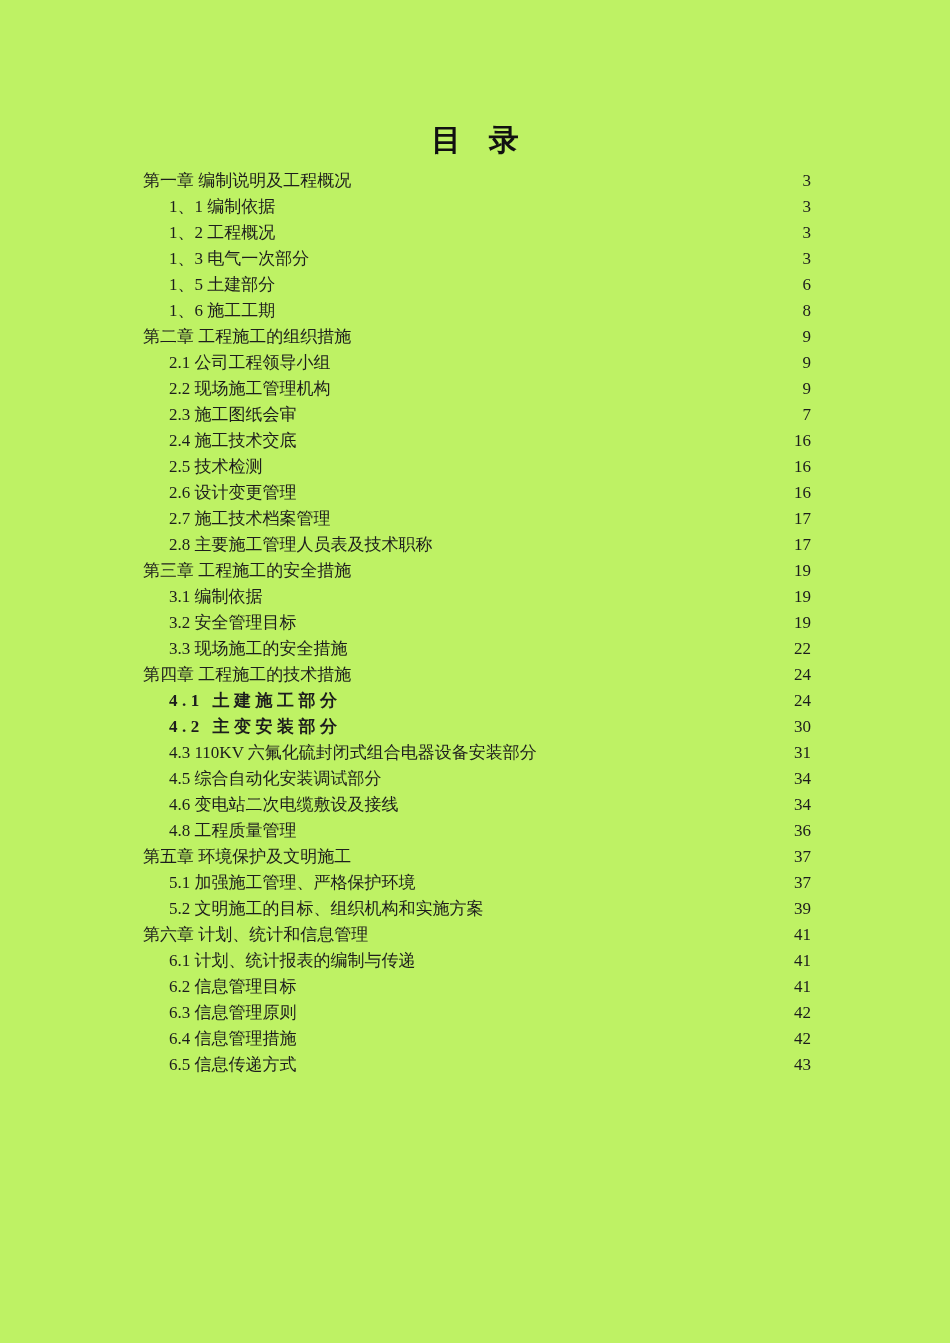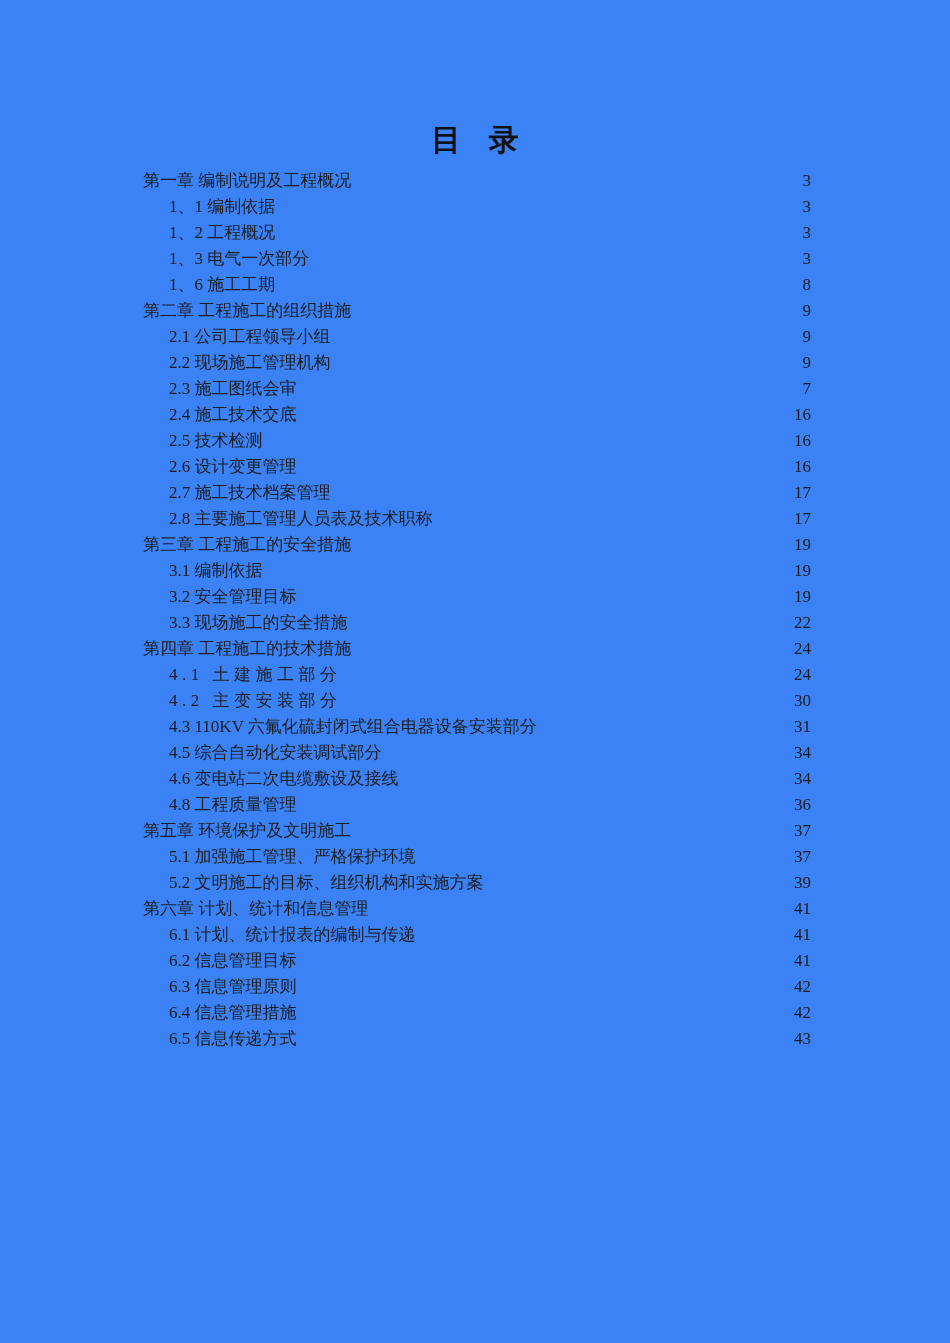--- a/index.html
+++ b/index.html
@@ -14,21 +14,21 @@
     font-family: "Liberation Serif", "DejaVu Serif", serif;
     color: #1a1a1a;
     overflow: hidden;
   }
 
   .page {
     position: absolute;
     top: 0; left: 0;
     width: 950px;
     height: 1343px;
-    background: #3b82f6;
+    background: #bef264;
   }
 
   .toc-title {
     position: absolute;
     top: 122px;
     left: 0;
     width: 950px;
     text-align: center;
     font-size: 30px;
     font-weight: bold;
@@ -61,20 +61,21 @@
   }
 
   .toc-label {
     flex: 0 0 auto;
     display: inline-block;
   }
 
   
   .toc-label.tracked {
     letter-spacing: 4.5px;
+    font-weight: bold;
   }
 
   .leader {
     flex: 1 1 auto;
     overflow: hidden;
     margin: 0 1px 4px 1px;
     height: 12px;
     background-image: radial-gradient(circle, #3a3a3a 0.85px, rgba(0,0,0,0) 1.1px);
     background-size: 4.1px 12px;
     background-position: 0 7px;
@@ -112,20 +113,25 @@
         <span class="toc-label">1、2 工程概况</span>
         <span class="leader"></span>
         <span class="toc-page">3</span>
       </div>
       <div class="toc-row level-2">
         <span class="toc-label">1、3 电气一次部分</span>
         <span class="leader"></span>
         <span class="toc-page">3</span>
       </div>
       <div class="toc-row level-2">
+        <span class="toc-label">1、5 土建部分</span>
+        <span class="leader"></span>
+        <span class="toc-page">6</span>
+      </div>
+      <div class="toc-row level-2">
         <span class="toc-label">1、6 施工工期</span>
         <span class="leader"></span>
         <span class="toc-page">8</span>
       </div>
       <div class="toc-row level-1">
         <span class="toc-label">第二章  工程施工的组织措施</span>
         <span class="leader"></span>
         <span class="toc-page">9</span>
       </div>
       <div class="toc-row level-2">

